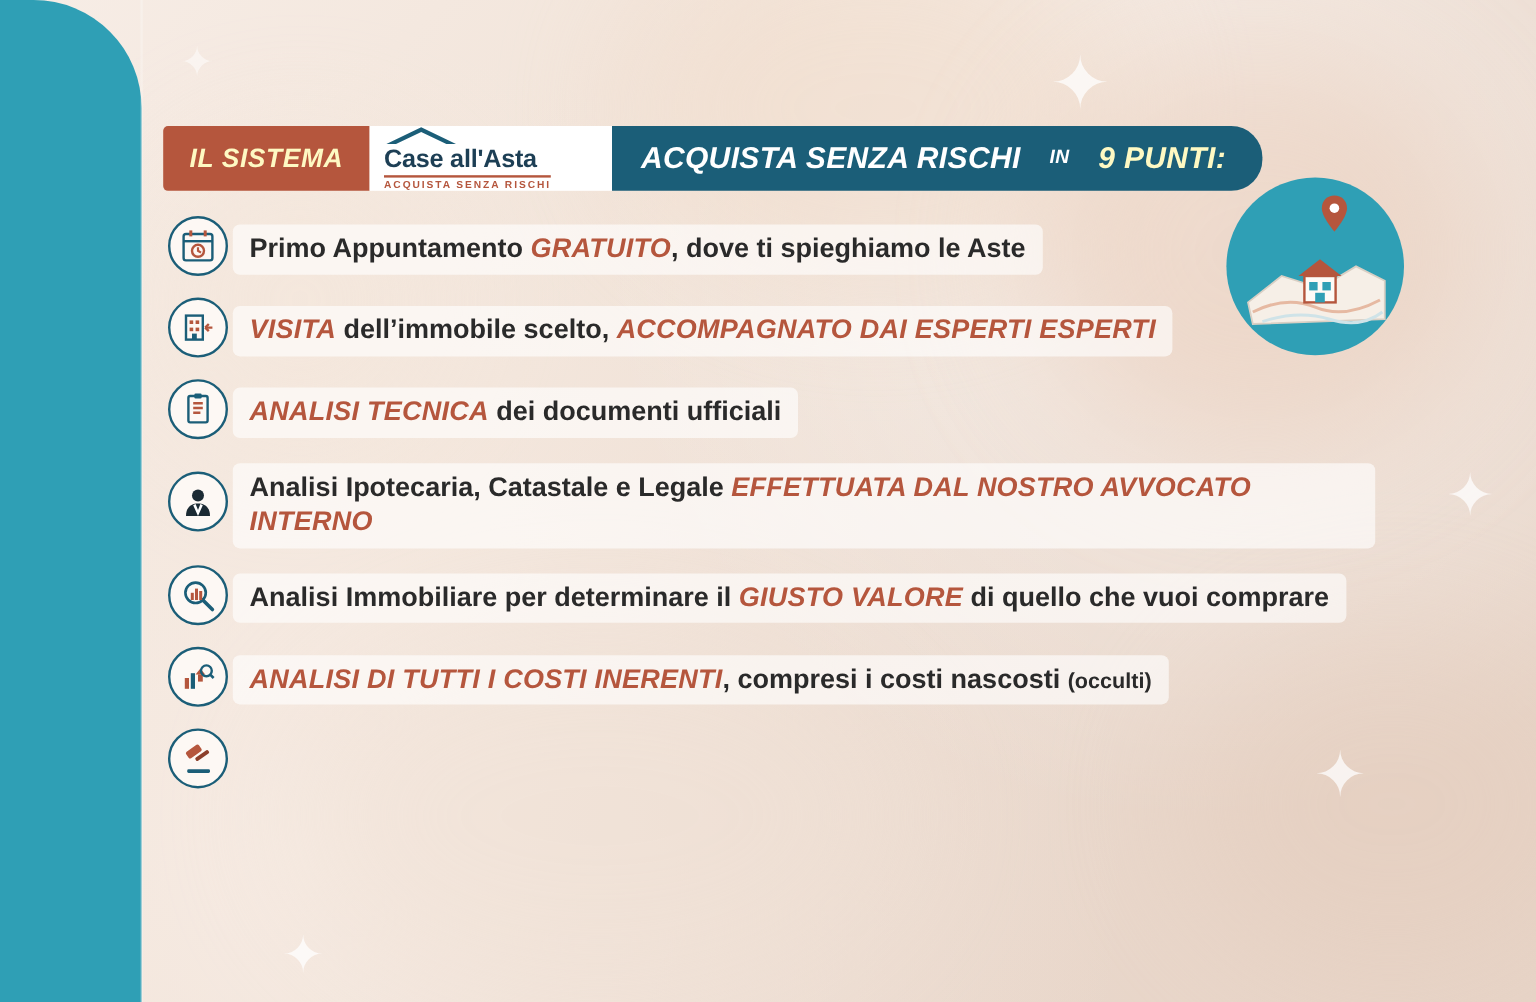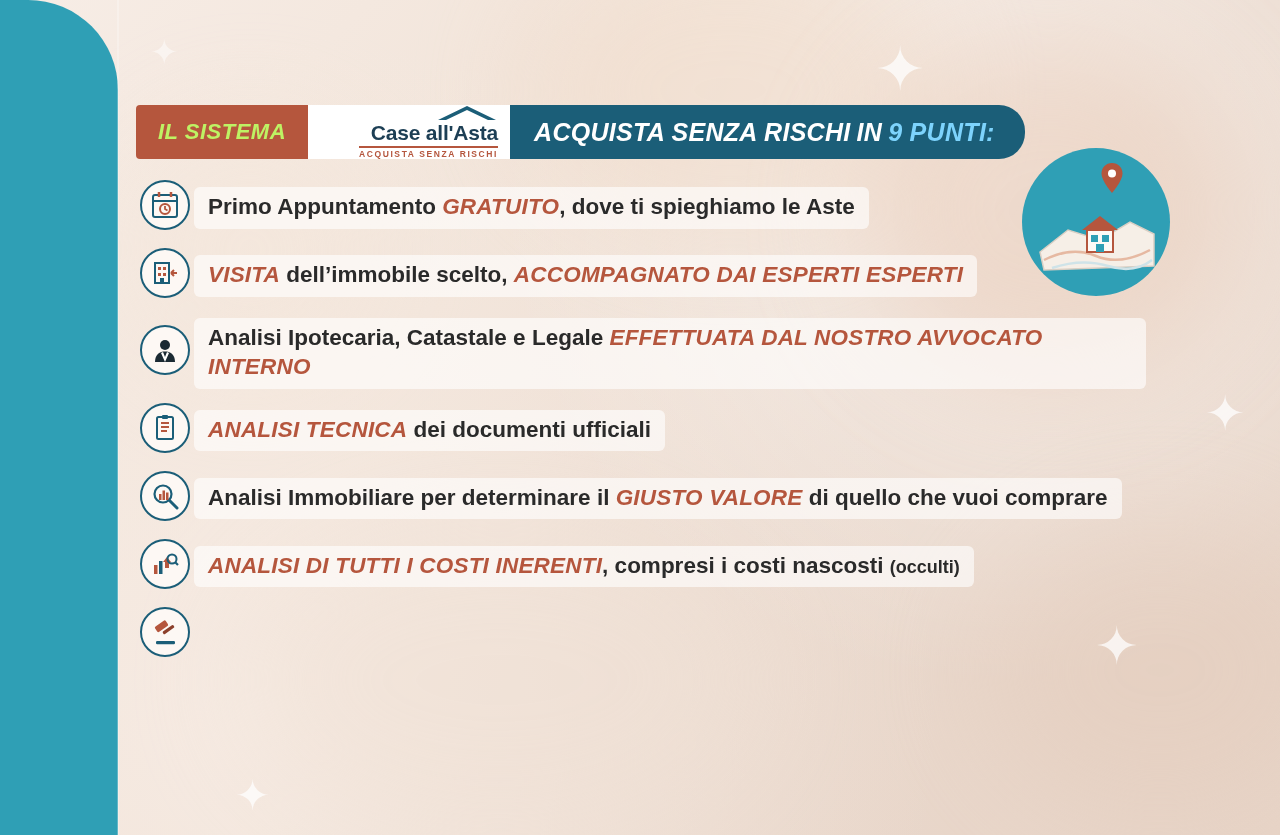--- a/index.html
+++ b/index.html
@@ -72,37 +72,37 @@
   .header-row {
     position: absolute;
     left: 136px;
     top: 105px;
     height: 54px;
     display: flex;
     align-items: stretch;
   }
   .tag-sistema {
     background: #b5563d;
-    color: #bef264;
+    color: #fef9c3;
     display: flex;
     align-items: center;
     justify-content: center;
     padding: 0 22px;
     font-size: 22px;
     font-weight: bold;
     letter-spacing: 0.5px;
     font-style: italic;
     border-top-left-radius: 4px;
     border-bottom-left-radius: 4px;
   }
   .logo-box {
     background: #ffffff;
     display: flex;
     flex-direction: column;
-    align-items: flex-end;
+    align-items: flex-start;
     justify-content: center;
     padding: 4px 12px 5px 12px;
     min-width: 178px;
   }
   .logo-roof {
     width: 62px;
     height: 16px;
     position: relative;
     margin-bottom: 1px;
   }
@@ -132,26 +132,26 @@
     padding: 0 30px 0 24px;
     border-top-right-radius: 26px;
     border-bottom-right-radius: 26px;
     font-size: 25px;
     font-weight: bold;
     font-style: italic;
     letter-spacing: 0.3px;
     white-space: nowrap;
   }
   .title-bar .small {
-    font-size: 25px;
-    margin: 0 6px;
+    font-size: 16px;
+    margin: 0 24px;
     font-weight: bold;
   }
   .title-bar .accent {
-    color: #7dd3fc;
+    color: #fef9c3;
   }
 
   
   .badge-circle {
     position: absolute;
     left: 1022px;
     top: 148px;
     width: 148px;
     height: 148px;
     border-radius: 50%;
@@ -321,49 +321,49 @@
             <line x1="21" y1="15" x2="27" y2="15" stroke="#b5563d" stroke-width="2"></line>
             <path d="M21 15 L24 12 M21 15 L24 18" stroke="#b5563d" stroke-width="2" fill="none"></path>
           </svg>
         </div>
       </div>
       <div class="text-pill">
         <span class="hl">VISITA</span><span> dell’immobile scelto, </span><span class="hl">ACCOMPAGNATO DAI ESPERTI ESPERTI</span>
       </div>
     </div>
 
-    <div class="row row-wide">
-      <div class="icon-wrap">
-        <div class="icon-circle">
-          <svg viewBox="0 0 30 30" width="30" height="30" aria-hidden="true">
-            <circle cx="15" cy="10" r="5" fill="#1b2a33"></circle>
-            <path d="M5 27 C5 19 10 16.5 15 16.5 C20 16.5 25 19 25 27 Z" fill="#1b2a33"></path>
-            <path d="M13 17 L15 22 L17 17 L19 18 L15 27 L11 18 Z" fill="#ffffff"></path>
-          </svg>
-        </div>
-      </div>
-      <div class="text-pill">
-        <span>Analisi Ipotecaria, Catastale e Legale </span><span class="hl">EFFETTUATA DAL NOSTRO AVVOCATO INTERNO</span>
-      </div>
-    </div>
-
     <div class="row">
       <div class="icon-wrap">
         <div class="icon-circle">
           <svg viewBox="0 0 30 30" width="30" height="30" aria-hidden="true">
             <rect x="7" y="4" width="16" height="22" rx="1.5" fill="none" stroke="#1b5e78" stroke-width="2"></rect>
             <line x1="11" y1="10" x2="19" y2="10" stroke="#b5563d" stroke-width="2"></line>
             <line x1="11" y1="14" x2="19" y2="14" stroke="#b5563d" stroke-width="2"></line>
             <line x1="11" y1="18" x2="17" y2="18" stroke="#b5563d" stroke-width="2"></line>
             <rect x="12" y="2" width="6" height="4" rx="1" fill="#1b5e78"></rect>
           </svg>
         </div>
       </div>
       <div class="text-pill">
         <span class="hl">ANALISI TECNICA</span><span> dei documenti ufficiali</span>
+      </div>
+    </div>
+
+    <div class="row row-wide">
+      <div class="icon-wrap">
+        <div class="icon-circle">
+          <svg viewBox="0 0 30 30" width="30" height="30" aria-hidden="true">
+            <circle cx="15" cy="10" r="5" fill="#1b2a33"></circle>
+            <path d="M5 27 C5 19 10 16.5 15 16.5 C20 16.5 25 19 25 27 Z" fill="#1b2a33"></path>
+            <path d="M13 17 L15 22 L17 17 L19 18 L15 27 L11 18 Z" fill="#ffffff"></path>
+          </svg>
+        </div>
+      </div>
+      <div class="text-pill">
+        <span>Analisi Ipotecaria, Catastale e Legale </span><span class="hl">EFFETTUATA DAL NOSTRO AVVOCATO INTERNO</span>
       </div>
     </div>
 
     <div class="row row-wide">
       <div class="icon-wrap">
         <div class="icon-circle">
           <svg viewBox="0 0 30 30" width="30" height="30" aria-hidden="true">
             <circle cx="13" cy="13" r="8.5" fill="none" stroke="#1b5e78" stroke-width="2.2"></circle>
             <line x1="19" y1="19" x2="27" y2="27" stroke="#1b5e78" stroke-width="3" stroke-linecap="round"></line>
             <rect x="9" y="13" width="2.5" height="6" fill="#b5563d"></rect>

